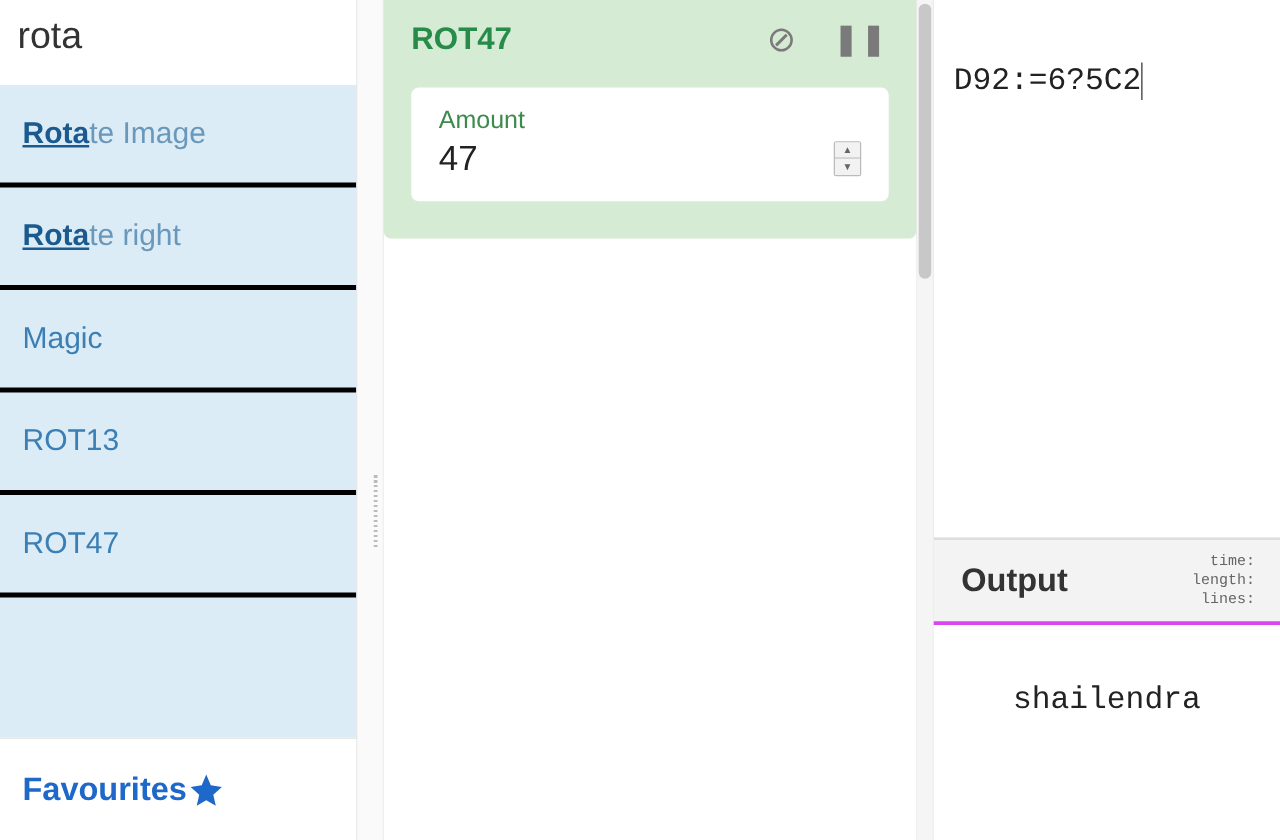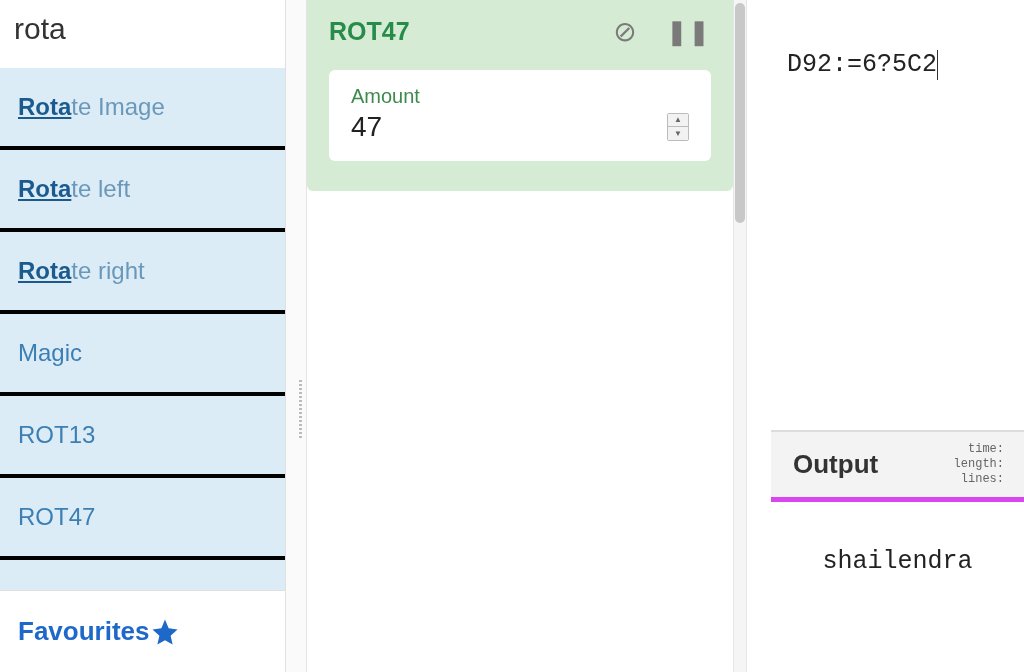--- a/index.html
+++ b/index.html
@@ -198,39 +198,38 @@
       height: 220px;
       margin: 3px auto 0;
       background: #c8c8c8;
       border-radius: 5px;
     }
     .right-panel {
       flex: 1;
       display: flex;
       flex-direction: column;
       border-left: 1px solid #e5e5e5;
-      padding-left: 24px;
     }
     .input-pane {
       flex: 0 0 430px;
       padding: 50px 16px 16px 16px;
     }
     .input-text {
       font-family: "Consolas", "Courier New", monospace;
       font-size: 25px;
       color: #222;
       border-right: 1px solid #333;
       padding-right: 0;
       display: inline-block;
       line-height: 1.2;
     }
     .output-header {
       background: #f3f3f3;
       border-top: 2px solid #ddd;
-      border-bottom: 5px solid #d946ef;
+      border-bottom: 3px solid #d946ef;
       display: flex;
       align-items: center;
       justify-content: space-between;
       padding: 10px 20px 10px 22px;
     }
     .output-title {
       font-size: 26px;
       font-weight: 700;
       color: #333;
     }
@@ -256,23 +255,20 @@
 </head>
 <body>
 
 <div class="sidebar">
   <div class="search-box">
     <input class="search-input" type="text" value="rota" style="">
   </div>
   <div class="op-list">
     <div class="op-item">
       <span class="prefix">Rota</span><span class="rest">te Image</span>
-    </div>
-    <div class="op-item">
-      <span class="prefix">Rota</span><span class="rest">te left</span>
     </div>
     <div class="op-item">
       <span class="prefix">Rota</span><span class="rest">te right</span>
     </div>
     <div class="op-item">
       <span class="op-plain">Magic</span>
     </div>
     <div class="op-item">
       <span class="op-plain">ROT13</span>
     </div>

